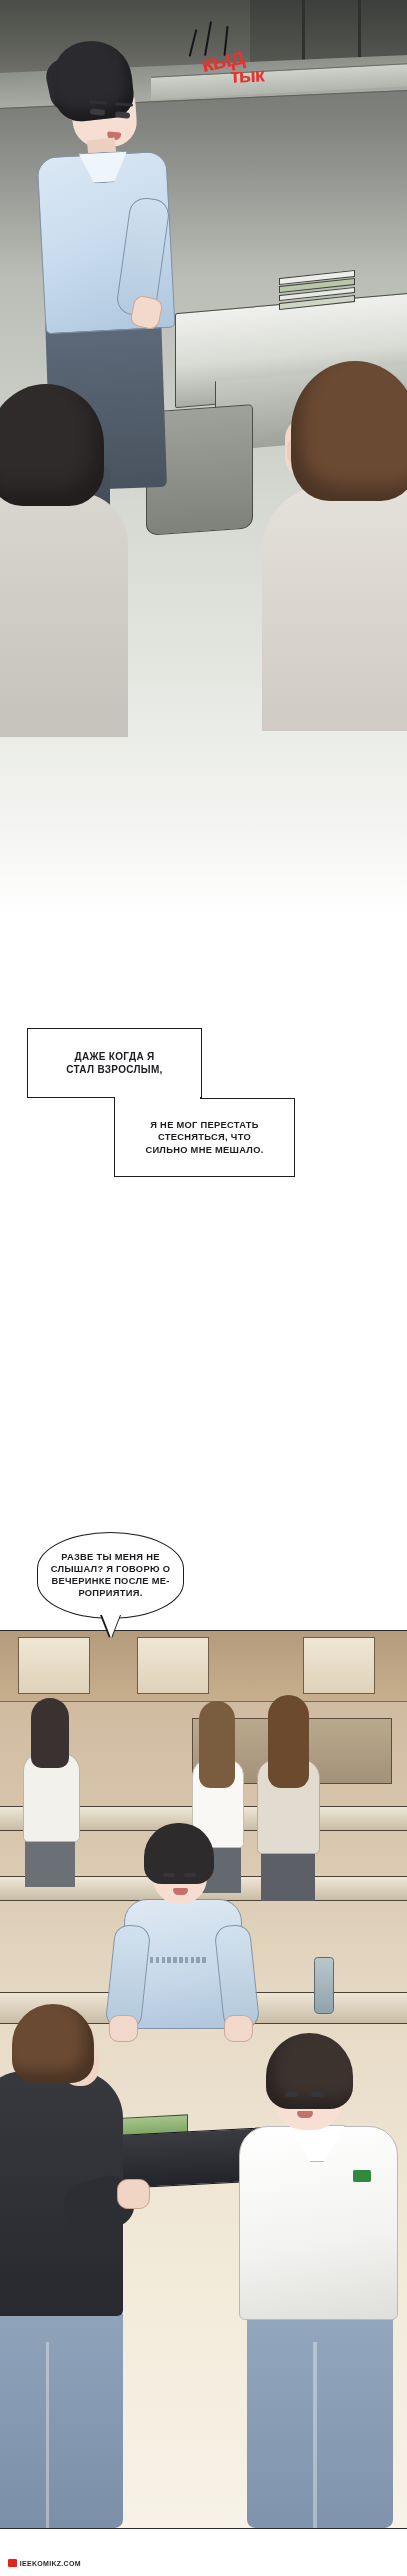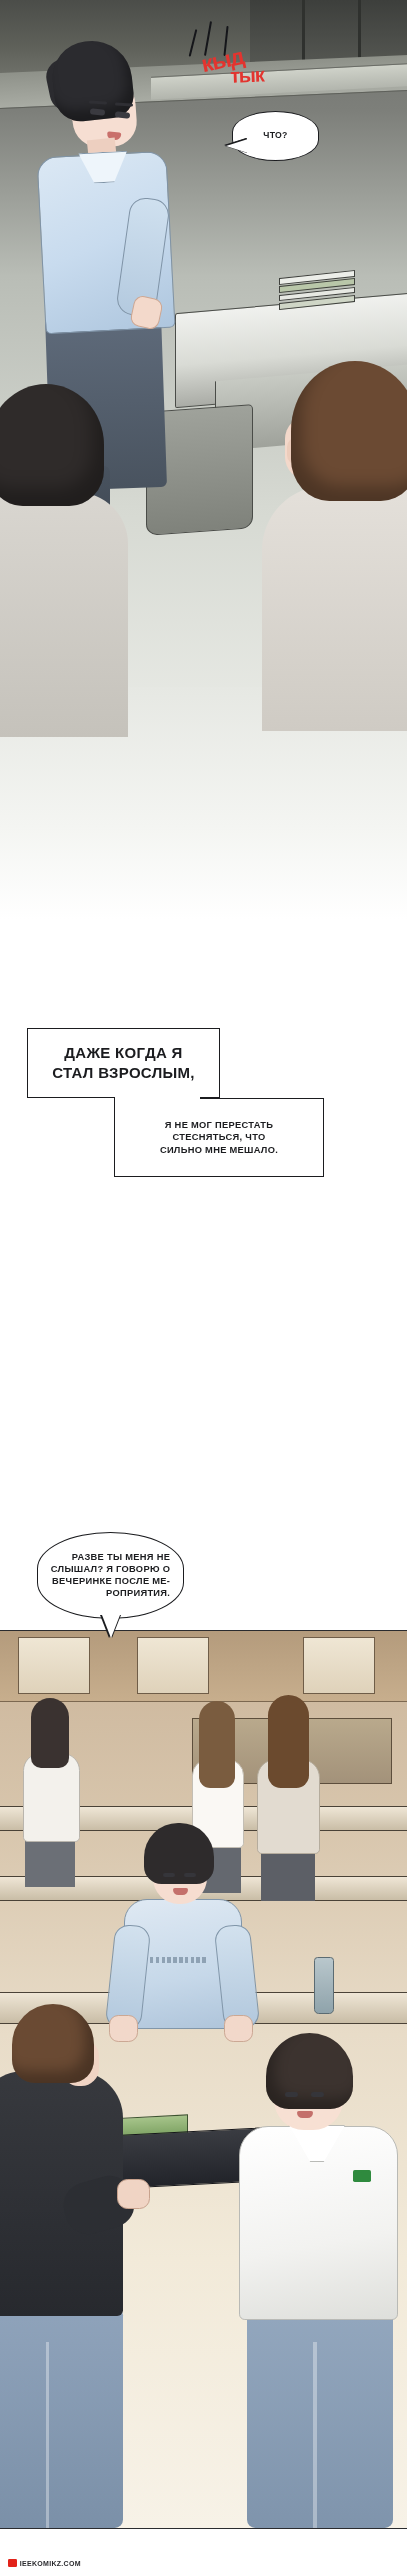--- a/index.html
+++ b/index.html
@@ -284,24 +284,24 @@
     display: flex;
     align-items: center;
     justify-content: center;
     text-align: center;
     color: #1b1c1f;
     font-weight: 700;
     letter-spacing: 0.3px;
     line-height: 1.35;
   }
   #narration-1 {
-    left: 27px; top: 108px; width: 193px; height: 70px; font-size: 15px;
+    left: 27px; top: 108px; width: 175px; height: 70px; font-size: 10px;
   }
   #narration-2 {
-    left: 114px; top: 178px; width: 210px; height: 79px; font-size: 9.3px;
+    left: 114px; top: 178px; width: 181px; height: 79px; font-size: 9.3px;
   }
   .narr-join {
     position: absolute; background: #ffffff;
     left: 115px; top: 175px; width: 85px; height: 5.8px;
   }
 
   
   .panel3 {
     position: absolute; left: 0; top: 1514px; width: 408px; height: 1036px;
     background: #ffffff; overflow: hidden;
@@ -513,44 +513,40 @@
       <div class="ear"></div>
       <div class="hair"></div>
     </div>
     <div class="p1-head-right fig">
       <div class="body"></div>
       <div class="face"></div>
       <div class="ear"></div>
       <div class="hair"></div>
     </div>
 
-    <div class="bubble" id="bubble-1">
-      <span class="tail"></span>
-      <span>ЧТО?</span>
-    </div>
   </div>
 
   <div class="panel2">
     <div class="narration" id="narration-1">
       <span style="white-space: pre-line;">ДАЖЕ КОГДА Я
 СТАЛ ВЗРОСЛЫМ,</span>
     </div>
     <div class="narration" id="narration-2">
       <span style="white-space: pre-line;">Я НЕ МОГ ПЕРЕСТАТЬ
 СТЕСНЯТЬСЯ, ЧТО
 СИЛЬНО МНЕ МЕШАЛО.</span>
     </div>
     <div class="narr-join"></div>
   </div>
 
   <div class="panel3">
 
     <div class="bubble" id="bubble-2">
       <span class="tail"></span>
-      <span style="white-space: pre-line; text-align: right;">РАЗВЕ ТЫ МЕНЯ НЕ
+      <span style="white-space: pre-line;">РАЗВЕ ТЫ МЕНЯ НЕ
 СЛЫШАЛ? Я ГОВОРЮ О
 ВЕЧЕРИНКЕ ПОСЛЕ МЕ-
 РОПРИЯТИЯ.</span>
     </div>
 
     <div class="p3-scene">
       <div class="p3-wallpanel"></div>
       <div class="p3-window w1"></div>
       <div class="p3-window w2"></div>
       <div class="p3-window w3"></div>

